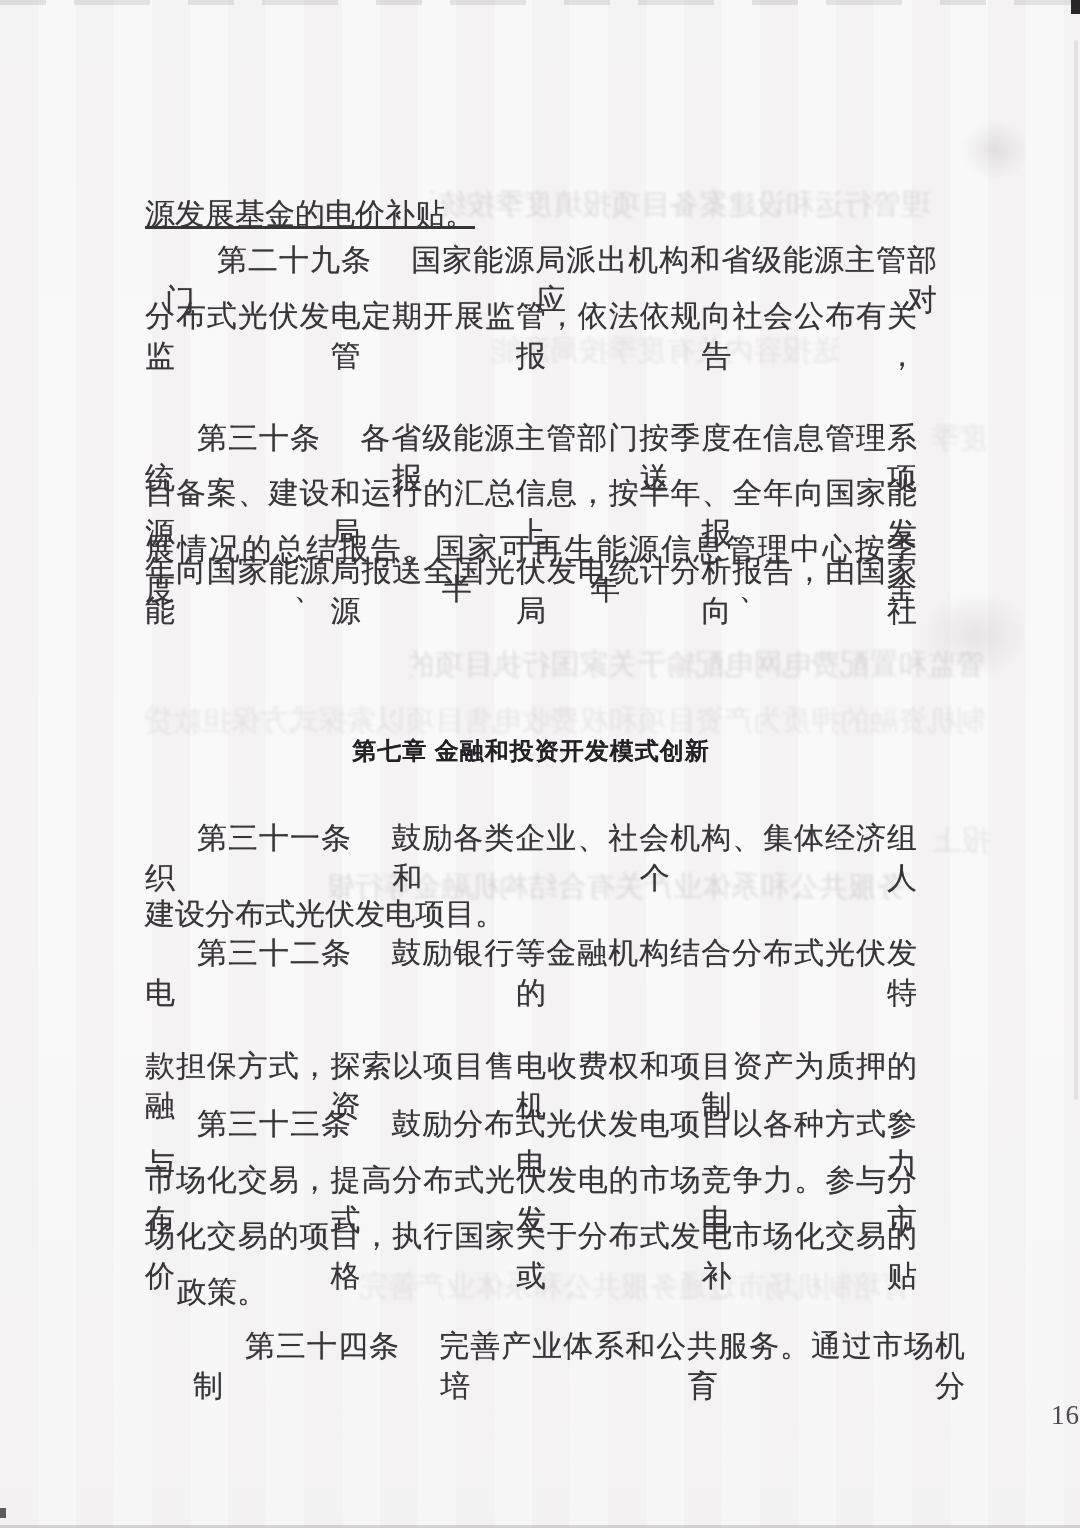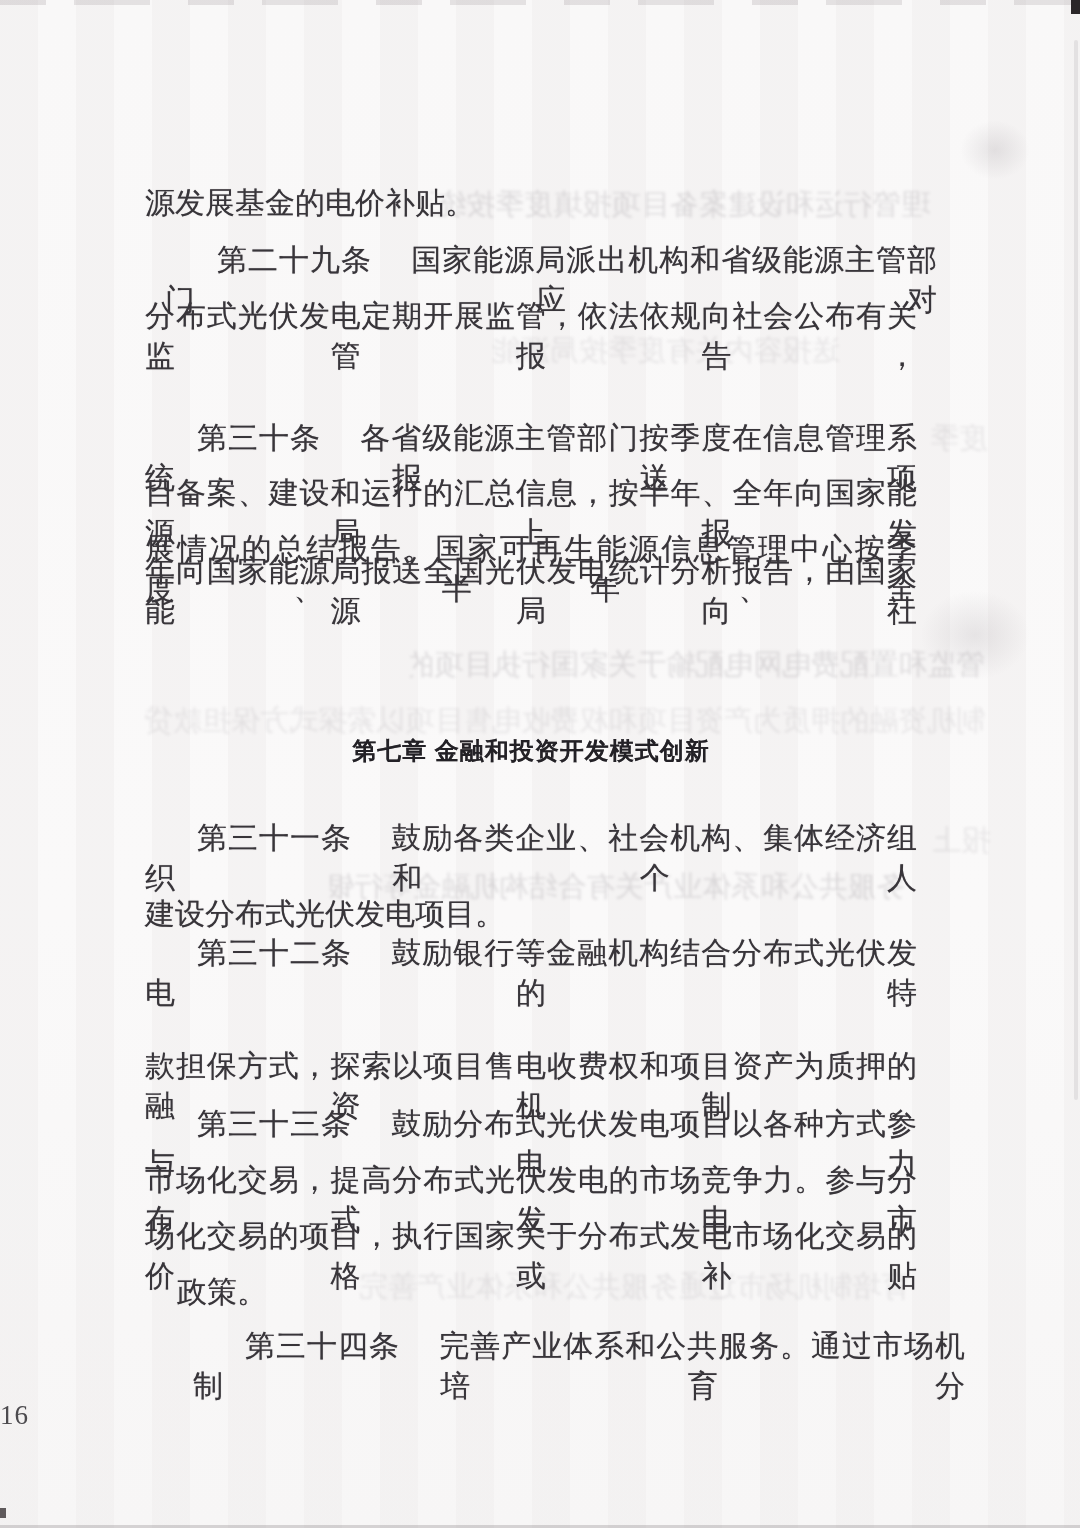--- a/index.html
+++ b/index.html
@@ -54,21 +54,21 @@
   .indent{ text-indent:52px; }
   .heading{
     position:absolute;left:145px;width:772px;
     font-size:24px;line-height:42px;font-weight:700;
     color:#232126;text-align:center;letter-spacing:1px;
     font-family:"Liberation Sans","DejaVu Sans",sans-serif;
     text-shadow:0 0 .5px rgba(35,33,38,.6);
   }
   .page-number{
     position:absolute;left:0;width:1080px;top:1400px;
-    text-align:left;font-size:27px;color:#4c4a4e;
+    text-align:right;font-size:27px;color:#4c4a4e;
     letter-spacing:1px;
   }
   
   .ghost{
     position:absolute;
     font-size:29px;line-height:36px;color:rgba(110,104,112,1);
     filter:blur(1.6px);
     opacity:.20;
     transform:scaleX(-1);
     white-space:nowrap;overflow:hidden;
@@ -95,21 +95,21 @@
   <div class="ghost light" style="top:332px;left:470px;width:370px;">送报容内关有度季按局源能</div>
   <div class="ghost" style="top:646px;left:410px;width:575px;">管监和置配费电网电配输于关家国行执目项的易交</div>
   <div class="ghost light" style="top:702px;left:140px;width:845px;">制机资融的押质为产资目项和权费收电售目项以索探式方保担款贷</div>
   <div class="ghost" style="top:868px;left:330px;width:575px;">务服共公和系体业产关有合结构机融金等行银励鼓</div>
   <div class="ghost light" style="top:1268px;left:230px;width:680px;">育培制机场市过通务服共公和系体业产善完</div>
   <div class="ghost light" style="top:822px;left:928px;width:62px;">报上</div>
   <div class="ghost light" style="top:420px;left:926px;width:62px;">度季</div>
   <div class="smudge" style="top:590px;left:920px;width:110px;height:90px;"></div>
   <div class="smudge" style="top:120px;left:960px;width:70px;height:60px;"></div>
 
-  <div class="line end" style="top:183px;">源发展基金的电价补贴。</div>
+  <div class="line end" style="top:194px;text-decoration:underline;">源发展基金的电价补贴。</div>
   <div class="line fill indent" style="top:240px;margin-left:20px;">第二十九条　 国家能源局派出机构和省级能源主管部门应对</div>
   <div class="line fill" style="top:296px;">分布式光伏发电定期开展监管，依法依规向社会公布有关监管报告，</div>
 
   <div class="line fill indent" style="top:418px;">第三十条　 各省级能源主管部门按季度在信息管理系统报送项</div>
   <div class="line fill" style="top:473px;">目备案、建设和运行的汇总信息，按半年、全年向国家能源局上报发</div>
   <div class="line fill" style="top:529px;">展情况的总结报告。国家可再生能源信息管理中心按季度、半年、全</div>
   <div class="line fill" style="top:551px;">年向国家能源局报送全国光伏发电统计分析报告，由国家能源局向社</div>
 
   <div class="heading" style="top:730px;">第七章 金融和投资开发模式创新</div>
 

